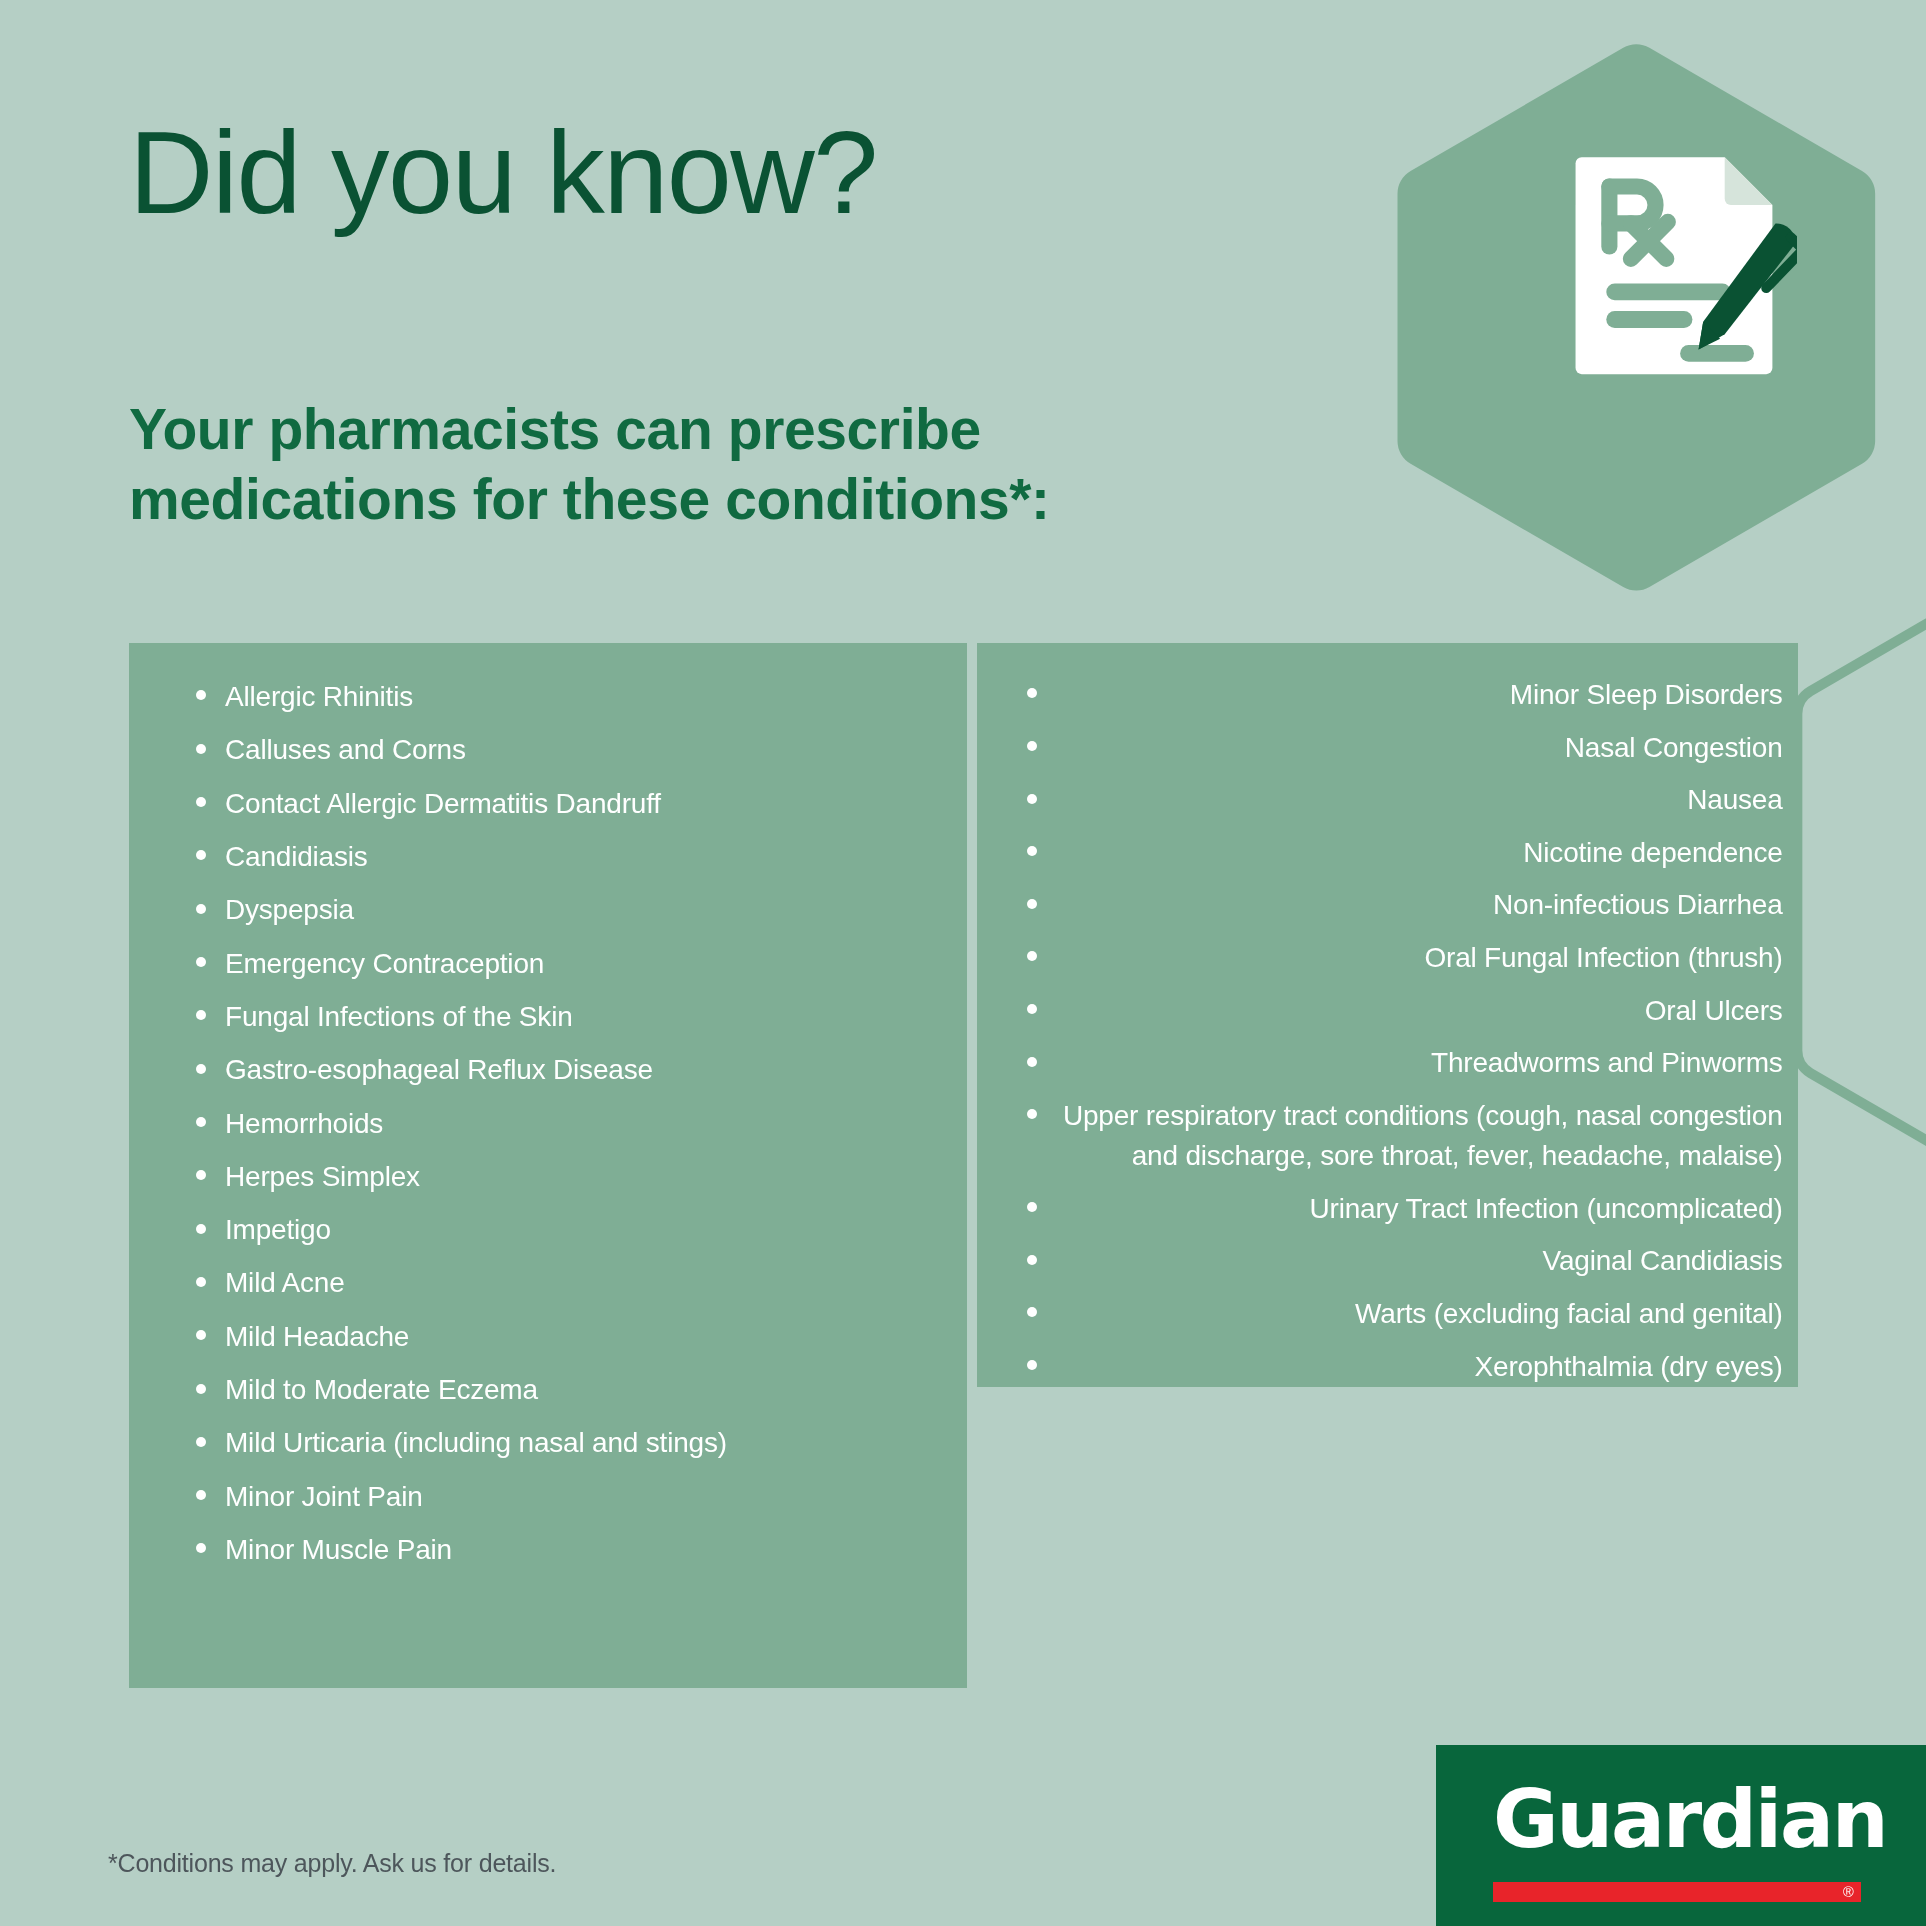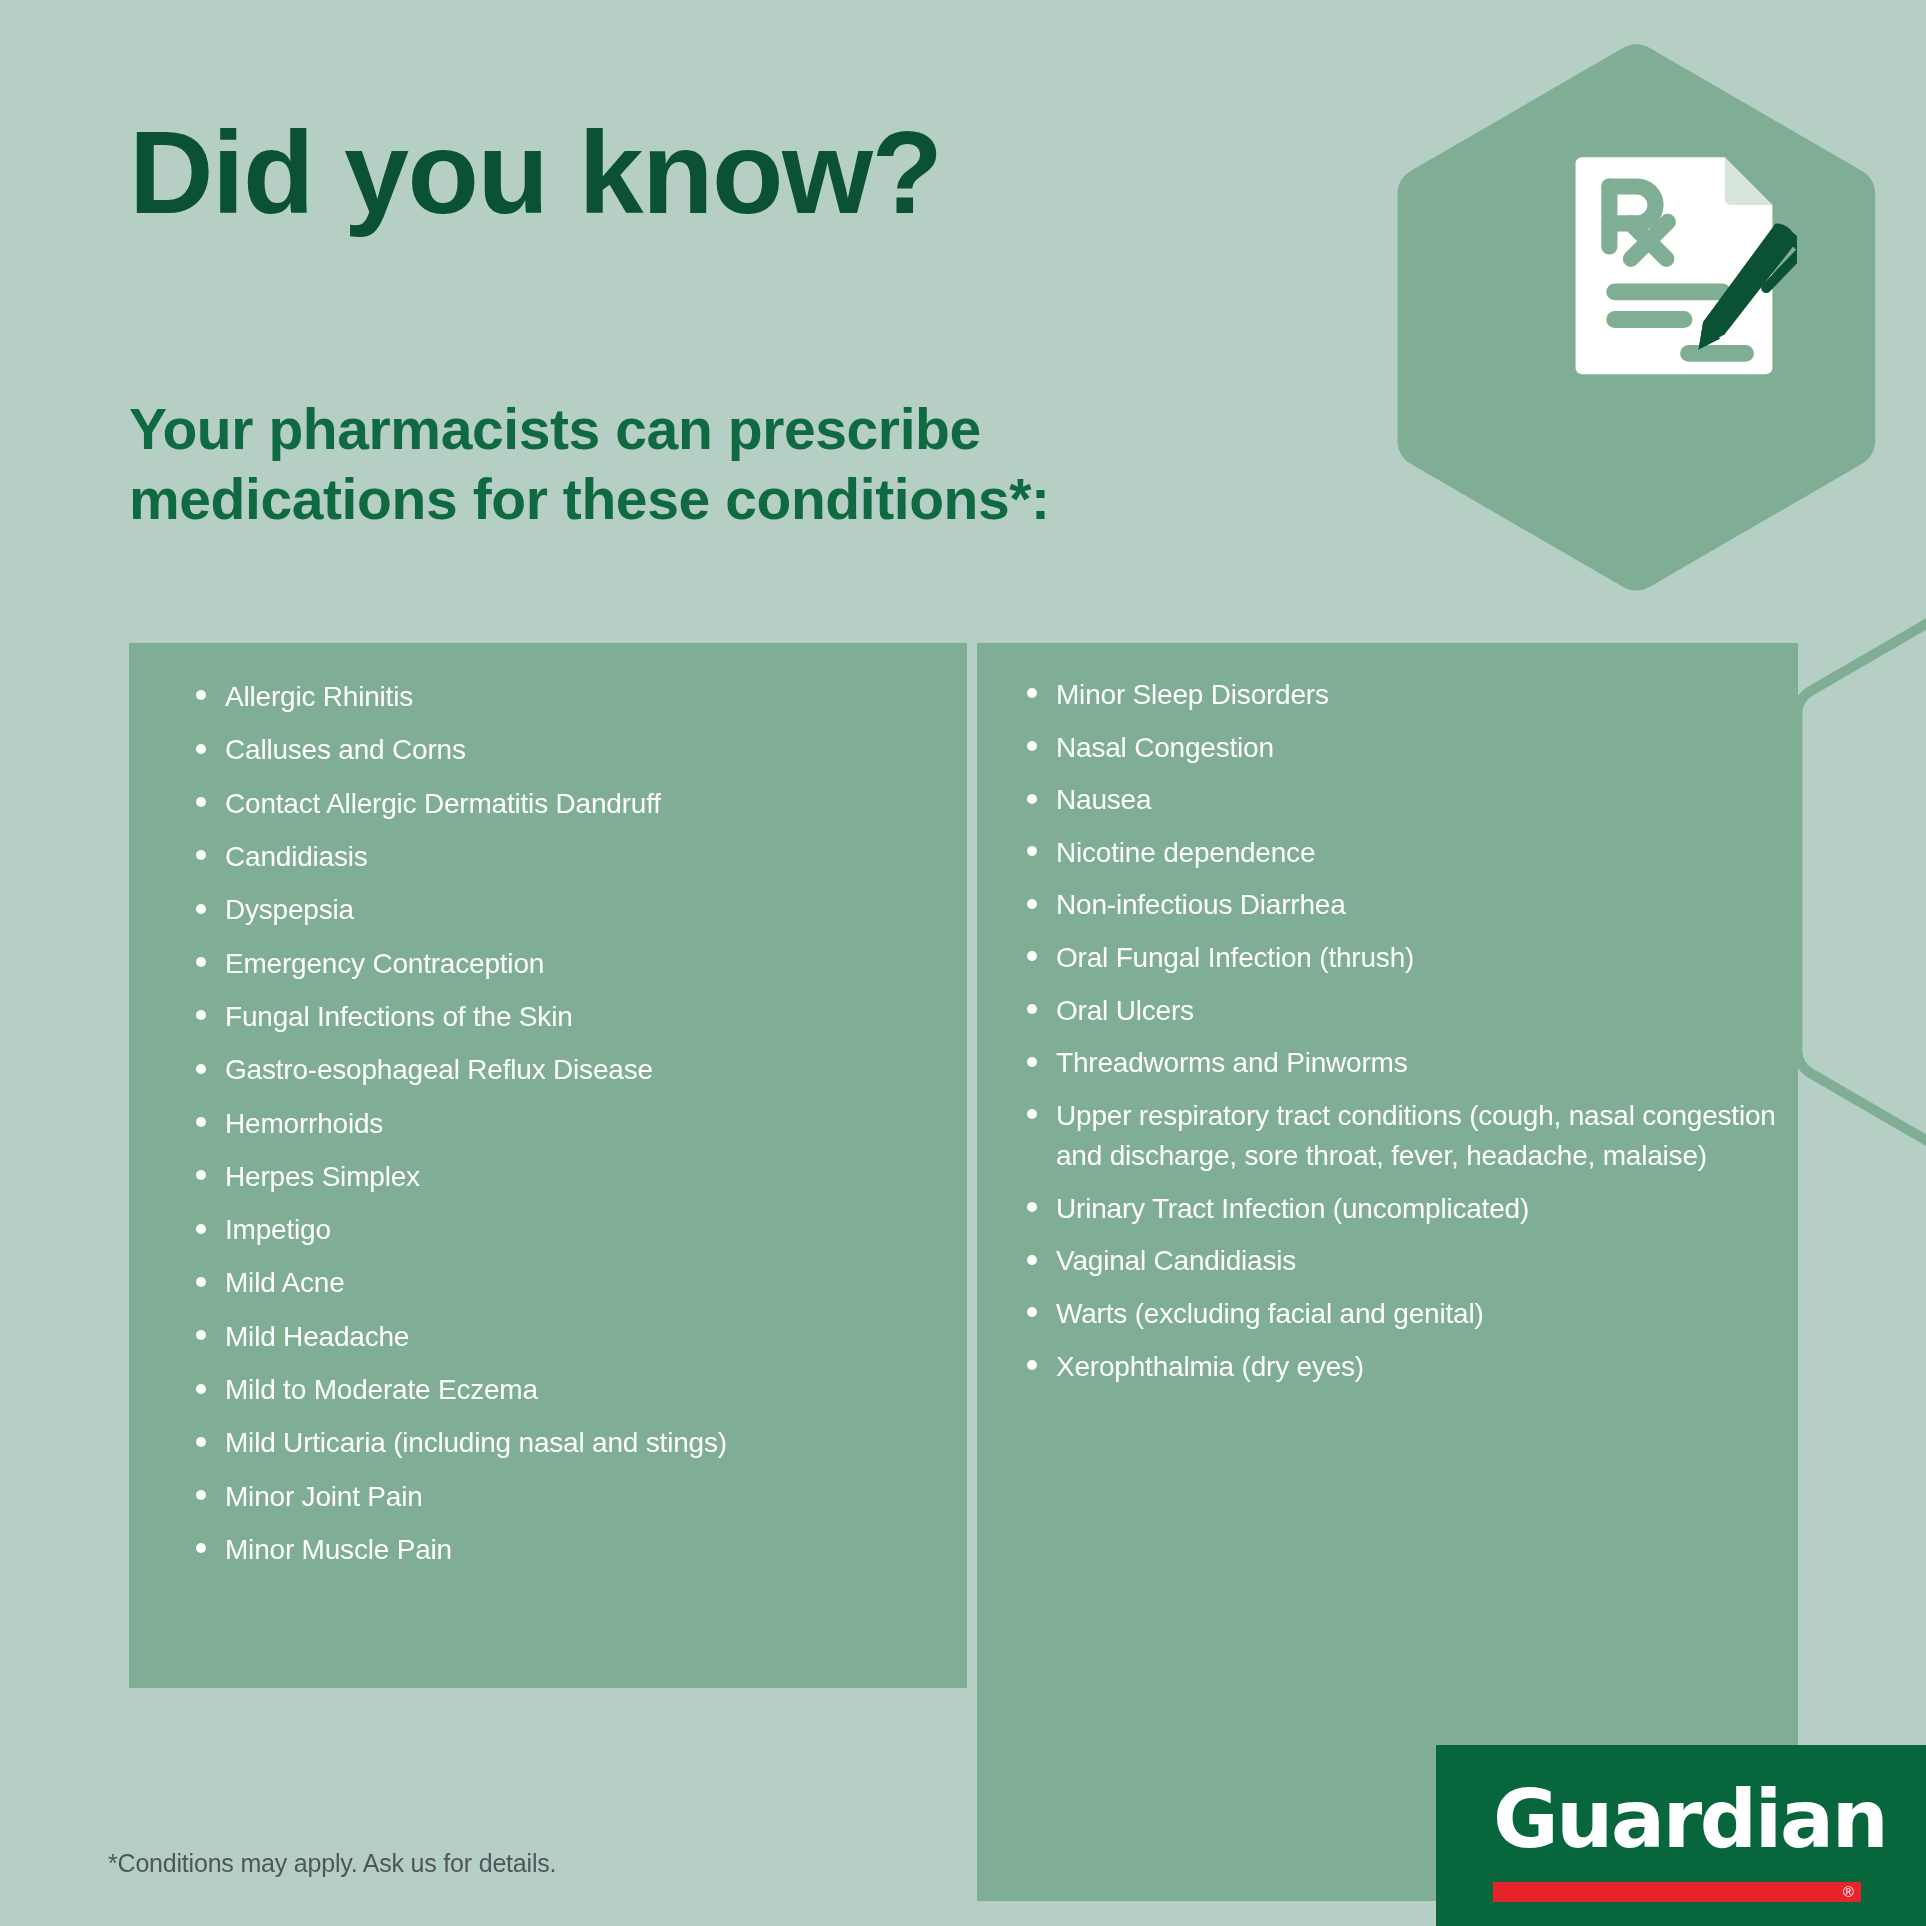--- a/index.html
+++ b/index.html
@@ -33,21 +33,21 @@
     pointer-events: none;
   }
 
   
   .title {
     position: absolute;
     left: 129px;
     top: 114px;
     font-size: 117px;
     line-height: 1.0;
-    font-weight: 700;
+    font-weight: 400;
     letter-spacing: -1.5px;
     color: #0a5233;
     margin: 0;
     white-space: nowrap;
   }
 
   .subtitle {
     position: absolute;
     left: 129px;
     top: 395px;
@@ -61,21 +61,21 @@
   }
 
   
   .panel {
     position: absolute;
     top: 643px;
     background: #7fae95;
     box-sizing: border-box;
   }
   .panel.left  { left: 129px;  width: 838px; height: 1045px; }
-  .panel.right { left: 977px; width: 821px; height: 1258px; }
+  .panel.right { left: 977px; width: 821px; height: 744px; text-align: right; }
 
   .cond-list {
     list-style: none;
     margin: 0;
     padding: 0;
   }
   .panel.left .cond-list  { padding: 34px 23px 0 65px; }
   .panel.right .cond-list { padding: 32px 15.4px 0 48px; }
 
   .cond-item {

